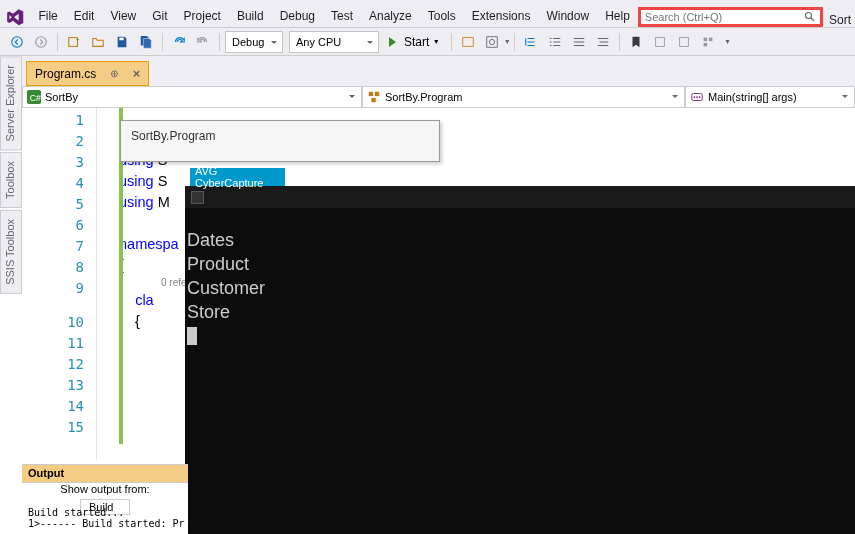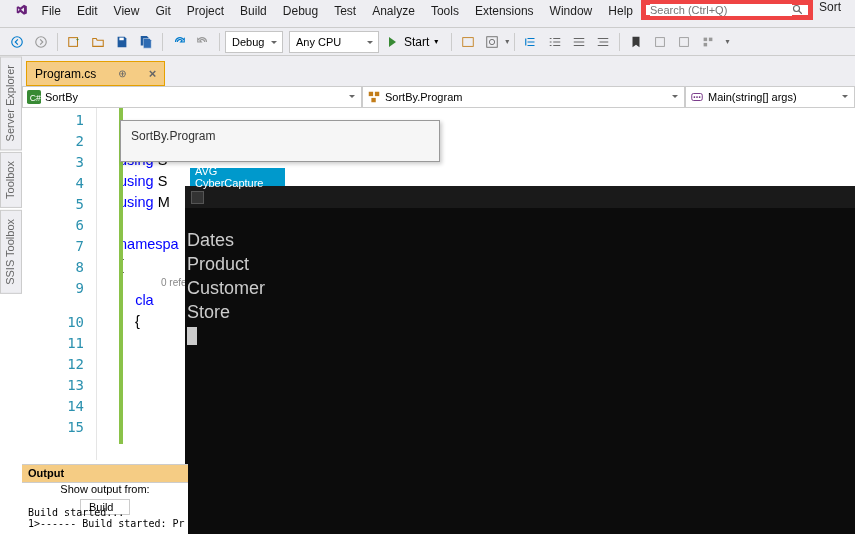--- a/index.html
+++ b/index.html
@@ -1,38 +1,38 @@
 <!DOCTYPE html>
 <html><head>
 <meta charset="utf-8">
 <style>
 * { box-sizing: border-box; margin: 0; padding: 0; font-family: 'Segoe UI', Tahoma, sans-serif; }
 body { width: 855px; height: 534px; overflow: hidden; background: #fff; position: relative; font-size: 12px; }
 
-.menubar { height: 28px; background: #eeeef2; display: flex; align-items: flex-start; padding: 0 10px; border-bottom: 1px solid #ccc; }
+.menubar { height: 28px; background: #eeeef2; display: flex; align-items: flex-end; padding: 0 0; border-bottom: 1px solid #ccc; }
 .vs-logo { width: 20px; height: 20px; margin: 0 6px; display: flex; align-items: center; justify-content: center; }
 .menu-item { padding: 4px 8px; cursor: pointer; color: #1e1e1e; font-size: 12px; }
-.search-box { margin-left: auto; margin-right: 6px; width: 200px; height: 20px; border: 5px solid #ef4444; background: #fff; display: flex; align-items: center; padding: 0 4px; }
+.search-box { margin-left: auto; margin-right: 6px; width: 200px; height: 20px; border: 3px solid #ef4444; background: #fff; display: flex; align-items: center; padding: 0 4px; }
 .search-box input { border: none; outline: none; flex: 1; font-size: 11px; color: #888; }
 .right-text { margin-right: 4px; color: #1e1e1e; }
 
 .toolbar { height: 28px; background: #eeeef2; display: flex; align-items: center; padding: 0 6px; border-bottom: 1px solid #ccc; gap: 2px; }
 .tb-btn { width: 22px; height: 22px; display: flex; align-items: center; justify-content: center; cursor: pointer; }
 .tb-btn svg { width: 14px; height: 14px; }
 .tb-sep { width: 1px; height: 18px; background: #ccc; margin: 0 3px; }
 .tb-dropdown { height: 22px; border: 1px solid #c5c5c5; background: #fff; padding: 0 18px 0 6px; font-size: 11px; display: flex; align-items: center; position: relative; cursor: pointer; }
 .tb-dropdown::after { content: ''; position: absolute; right: 5px; top: 9px; border: 3px solid transparent; border-top-color: #666; }
 .start-btn { display: flex; align-items: center; gap: 3px; height: 22px; padding: 0 8px; cursor: pointer; }
 .play-icon { width: 0; height: 0; border: 5px solid transparent; border-left: 7px solid #388a34; }
 
 .vertical-tabs { position: absolute; left: 0; top: 56px; width: 22px; display: flex; flex-direction: column; }
 .vtab { writing-mode: vertical-rl; transform: rotate(180deg); padding: 8px 3px; font-size: 11px; background: #eeeef2; border: 1px solid #ccc; color: #666; cursor: pointer; margin-bottom: 2px; }
 
 .tab-bar { position: absolute; left: 22px; top: 56px; right: 0; height: 30px; background: #eeeef2; display: flex; align-items: flex-end; padding: 0 4px; }
-.doc-tab { background: #f5cc84; border: 1px solid #e5a000; padding: 4px 8px; font-size: 12px; display: flex; align-items: center; gap: 22px; }
+.doc-tab { background: #f5cc84; border: 1px solid #e5a000; padding: 4px 8px; font-size: 12px; display: flex; align-items: center; gap: 14px; }
 .doc-tab .pin { font-size: 10px; color: #666; cursor: pointer; }
 .doc-tab .close { font-size: 13px; color: #666; cursor: pointer; font-weight: bold; }
 
 .nav-bar { position: absolute; left: 22px; top: 86px; right: 0; height: 22px; display: flex; }
 .nav-dd { flex: 1; border: 1px solid #ccc; background: #fff; display: flex; align-items: center; padding: 0 4px; font-size: 11px; position: relative; }
 .nav-dd::after { content: ''; position: absolute; right: 6px; top: 8px; border: 3px solid transparent; border-top-color: #666; }
 .nav-icon { width: 14px; height: 14px; margin-right: 4px; }
 
 .editor-area { position: absolute; left: 22px; top: 108px; right: 0; bottom: 74px; display: flex; background: #fff; }
 .gutter { width: 75px; background: #fff; border-right: 1px solid #e5e5e5; padding-top: 2px; }

